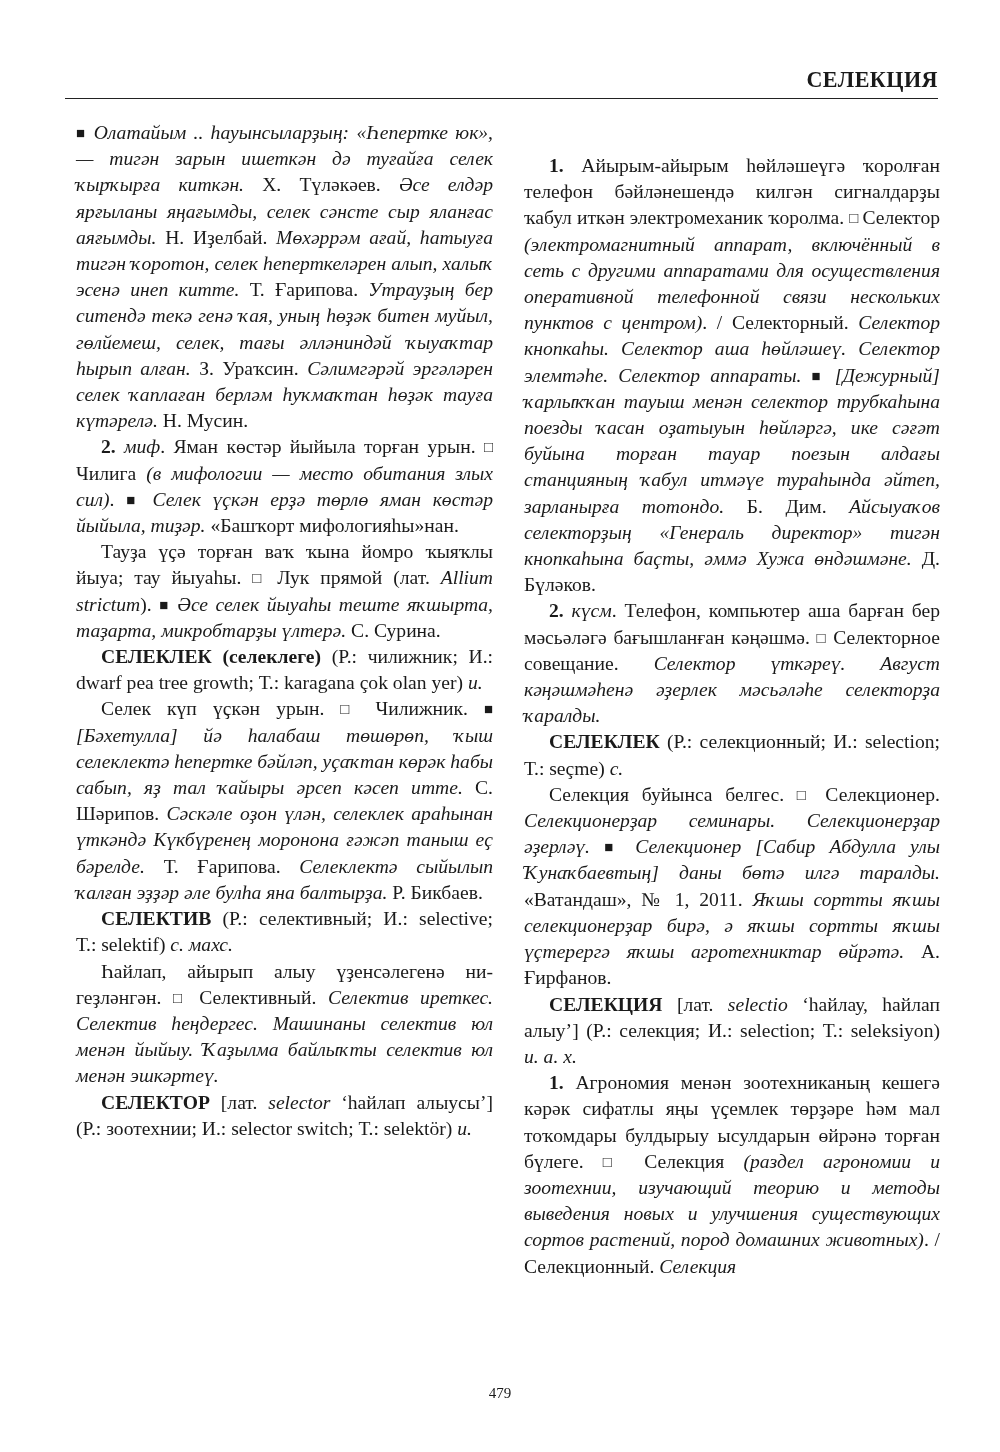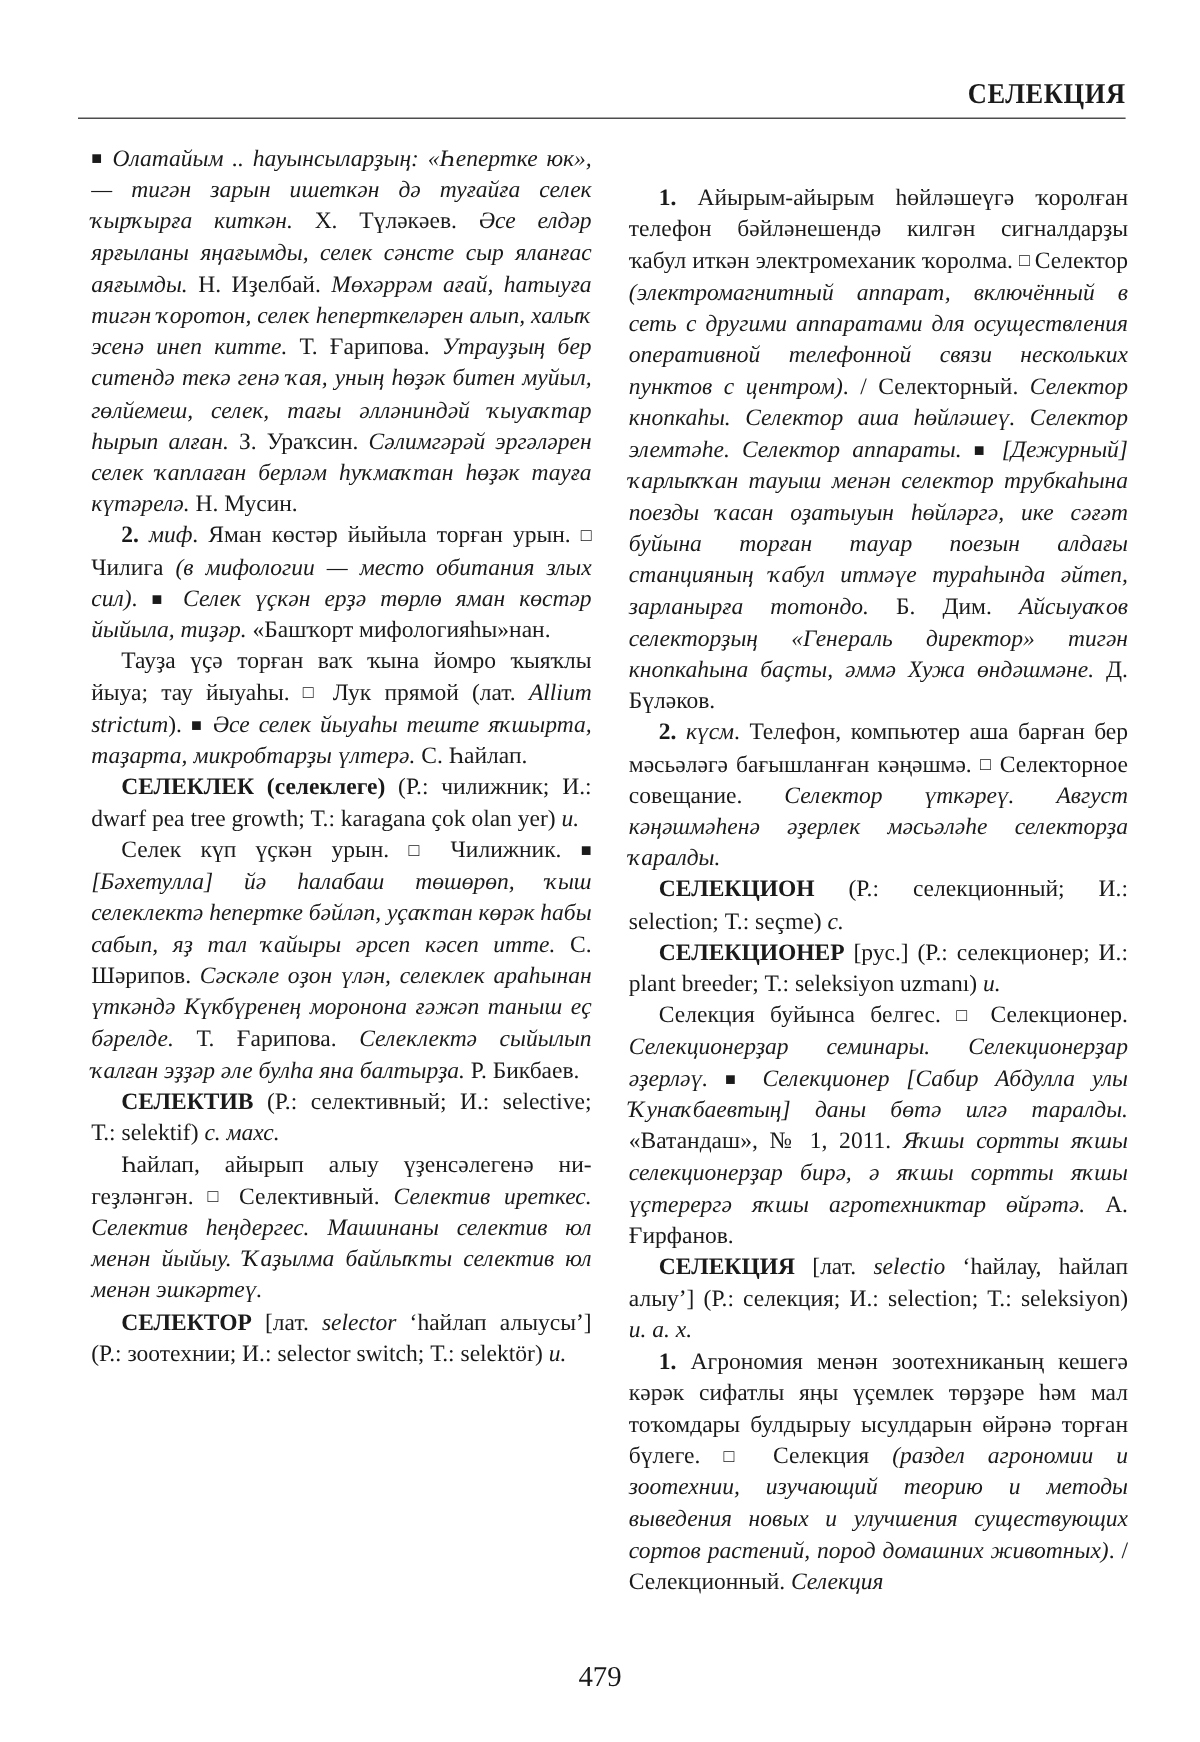--- a/index.html
+++ b/index.html
@@ -12,41 +12,40 @@
          text-align: justify; hyphens: manual; }
   .col-left { left: 76px; }
   .col-right { left: 524px; width: 416px; top: 125px; }
   .p { margin: 0; text-indent: 0; }
   .p.ind { text-indent: 25px; margin-top: 28px; }
   .p + .p { margin-top: 0; }
   .it { font-style: italic; }
   .b { font-weight: bold; }
   .sym-bullet { font-size: 15px; vertical-align: 1px; }
   .sym-box { font-size: 15px; vertical-align: 1px; }
-  .page-number { position: absolute; top: 1385px; left: 0; width: 1000px; text-align: center; font-size: 24px; }
+  .page-number { position: absolute; top: 1385px; left: 0; width: 1000px; text-align: center; font-size: 15px; }
 </style>
 </head>
 <body>
 
 <div class="running-head">СЕЛЕКЦИЯ</div>
 <div class="head-rule"></div>
 
 <div class="col col-left" id="col-left">
     <p class="p"><span class="sym-bullet">■ </span><span class="it">Олатайым .. һауынсыларҙың: «Һепертке юк», — тигән зарын ишеткән дә туғайға селек ҡырҡырға киткән.</span><span> Х. Түләкәев. </span><span class="it">Әсе елдәр ярғыланы яңағымды, селек сәнсте сыр яланғас аяғымды.</span><span> Н. Иҙелбай. </span><span class="it">Мөхәррәм ағай, һатыуға тигән ҡоротон, селек һепертке­ләрен алып, халыҡ эсенә инеп кит­те.</span><span> Т. Ғарипова. </span><span class="it">Утрауҙың бер ситендә текә генә ҡая, уның һөҙәк битен муйыл, гөлйемеш, селек, тағы әлләниндәй ҡыуаҡтар һырып алған.</span><span> З. Ураҡсин. </span><span class="it">Сәлимгәрәй эргәләрен се­лек ҡаплаған берләм һуҡмаҡтан һөҙәк тауға күтәрелә.</span><span> Н. Мусин.</span></p>
     <p class="p ind"><span class="b">2. </span><span class="it">миф</span><span>. Яман көстәр йыйыла торған урын. </span><span class="sym-box">□ </span><span>Чилига </span><span class="it">(в мифологии — место оби­тания злых сил)</span><span>. </span><span class="sym-bullet">■ </span><span class="it">Селек үҫкән ерҙә төрлө яман көстәр йыйыла, тиҙәр.</span><span> «Башҡорт мифологияһы»нан.</span></p>
-    <p class="p ind"><span>Тауҙа үҫә торған ваҡ ҡына йомро ҡыяҡлы йыуа; тау йыуаһы. </span><span class="sym-box">□ </span><span>Лук прямой (лат. </span><span class="it">Allium strictum</span><span>). </span><span class="sym-bullet">■ </span><span class="it">Әсе селек йыуаһы теште яҡшырта, таҙарта, микробтарҙы үлтерә.</span><span> С. Һайлап.</span></p>
+    <p class="p ind"><span>Тауҙа үҫә торған ваҡ ҡына йомро ҡыяҡлы йыуа; тау йыуаһы. </span><span class="sym-box">□ </span><span>Лук прямой (лат. </span><span class="it">Allium strictum</span><span>). </span><span class="sym-bullet">■ </span><span class="it">Әсе селек йыуаһы теште яҡшырта, таҙарта, микробтарҙы үлтерә.</span><span> С. Сурина.</span></p>
     <p class="p ind"><span class="b">СЕЛЕКЛЕК (селеклеге)</span><span> (Р.: чилижник; И.: dwarf pea tree growth; Т.: karagana çok olan yer) </span><span class="it">и.</span></p>
     <p class="p ind"><span>Селек күп үҫкән урын. </span><span class="sym-box">□ </span><span>Чилижник. </span><span class="sym-bullet">■ </span><span class="it">[Бәхетулла] йә һалабаш төшөрөп, ҡыш селеклектә һепертке бәйләп, уҫаҡтан көрәк һабы сабып, яҙ тал ҡайыры әрсеп кәсеп итте.</span><span> С. Шәрипов. </span><span class="it">Сәскәле оҙон үлән, селек­лек араһынан үткәндә Күкбүренең моро­нона ғәжәп таныш еҫ бәрелде.</span><span> Т. Ғарипова. </span><span class="it">Селеклектә сыйылып ҡалған эҙҙәр әле булһа яна балтырҙа.</span><span> Р. Бикбаев.</span></p>
     <p class="p ind"><span class="b">СЕЛЕКТИВ</span><span> (Р.: селективный; И.: selective; Т.: selektif) </span><span class="it">с. махс.</span></p>
     <p class="p ind"><span>Һайлап, айырып алыу үҙенсәлегенә ни­геҙләнгән. </span><span class="sym-box">□ </span><span>Селективный. </span><span class="it">Селектив ирет­кес. Селектив һеңдергес. Машинаны селек­тив юл менән йыйыу. Ҡаҙылма байлыҡты селектив юл менән эшкәртеү.</span></p>
     <p class="p ind"><span class="b">СЕЛЕКТОР</span><span> [лат. </span><span class="it">selector</span><span> ‘һайлап алыу­сы’] (Р.: зоотехнии; И.: selector switch; Т.: selektör) </span><span class="it">и.</span></p>
   </div>
 <div class="col col-right" id="col-right">
     <p class="p ind"><span class="b">1. </span><span>Айырым-айырым һөйләшеүгә ҡорол­ған телефон бәйләнешендә килгән сиг­налдарҙы ҡабул иткән электромеханик ҡоролма. </span><span class="sym-box">□ </span><span>Селектор </span><span class="it">(электромагнитный аппарат, включённый в сеть с другими ап­паратами для осуществления оператив­ной телефонной связи нескольких пунктов с центром)</span><span>. / Селекторный. </span><span class="it">Селектор кнопкаһы. Селектор аша һөйләшеү. Се­лектор элемтәһе. Селектор аппараты.</span><span> </span><span class="sym-bullet">■ </span><span class="it">[Дежурный] ҡарлыҡҡан тауыш менән се­лектор трубкаһына поезды ҡасан оҙатыуын һөйләргә, ике сәғәт буйына торған тауар поезын алдағы станцияның ҡабул итмәүе тураһында әйтеп, зарланырға тотондо.</span><span> Б. Дим. </span><span class="it">Айсыуаҡов селекторҙың «Генераль директор» тигән кнопкаһына баҫты, әммә Хужа өндәшмәне.</span><span> Д. Бүләков.</span></p>
     <p class="p ind"><span class="b">2. </span><span class="it">күсм</span><span>. Телефон, компьютер аша барған бер мәсьәләгә бағышланған кәңәшмә. </span><span class="sym-box">□ </span><span>Селекторное совещание. </span><span class="it">Селектор үт­кәреү. Август кәңәшмәһенә әҙерлек мәсьәләһе селекторҙа ҡаралды.</span></p>
-    <p class="p ind"><span class="b">СЕЛЕКЦИОН</span><span> (Р.: селекционный; И.: selection; Т.: seçme) </span><span class="it">с.</span></p>
-    <p class="p ind"><span class="b">СЕЛЕКЦИОНЕР</span><span> [рус.] (Р.: селекционер; И.: plant breeder; Т.: seleksiyon uzmanı) </span><span class="it">и.</span></p>
+    <p class="p ind"><span class="b">СЕЛЕКЛЕК</span><span> (Р.: селекционный; И.: selection; Т.: seçme) </span><span class="it">с.</span></p>
     <p class="p ind"><span>Селекция буйынса белгес. </span><span class="sym-box">□ </span><span>Селек­ционер. </span><span class="it">Селекционерҙар семинары. Селек­ционерҙар әҙерләү.</span><span> </span><span class="sym-bullet">■ </span><span class="it">Селекционер [Сабир Абдулла улы Ҡунаҡбаевтың] даны бөтә илгә таралды.</span><span> «Ватандаш», № 1, 2011. </span><span class="it">Яҡшы сортты яҡшы селекционерҙар бирә, ә яҡшы сортты яҡшы үҫтерергә яҡшы агротехник­тар өйрәтә.</span><span> А. Ғирфанов.</span></p>
     <p class="p ind"><span class="b">СЕЛЕКЦИЯ</span><span> [лат. </span><span class="it">selectio</span><span> ‘һайлау, һай­лап алыу’] (Р.: селекция; И.: selection; Т.: seleksiyon) </span><span class="it">и. а. х.</span></p>
     <p class="p ind"><span class="b">1. </span><span>Агрономия менән зоотехниканың кешегә кәрәк сифатлы яңы үҫемлек төрҙәре һәм мал тоҡомдары булдырыу ысулдарын өйрәнә торған бүлеге. </span><span class="sym-box">□ </span><span>Селекция </span><span class="it">(раздел агрономии и зоотехнии, изучающий теорию и методы выведения новых и улучшения суще­ствующих сортов растений, пород домаш­них животных)</span><span>. / Селекционный. </span><span class="it">Селекция</span></p>
   </div>
 
 <div class="page-number">479</div>
 
 </body></html>

